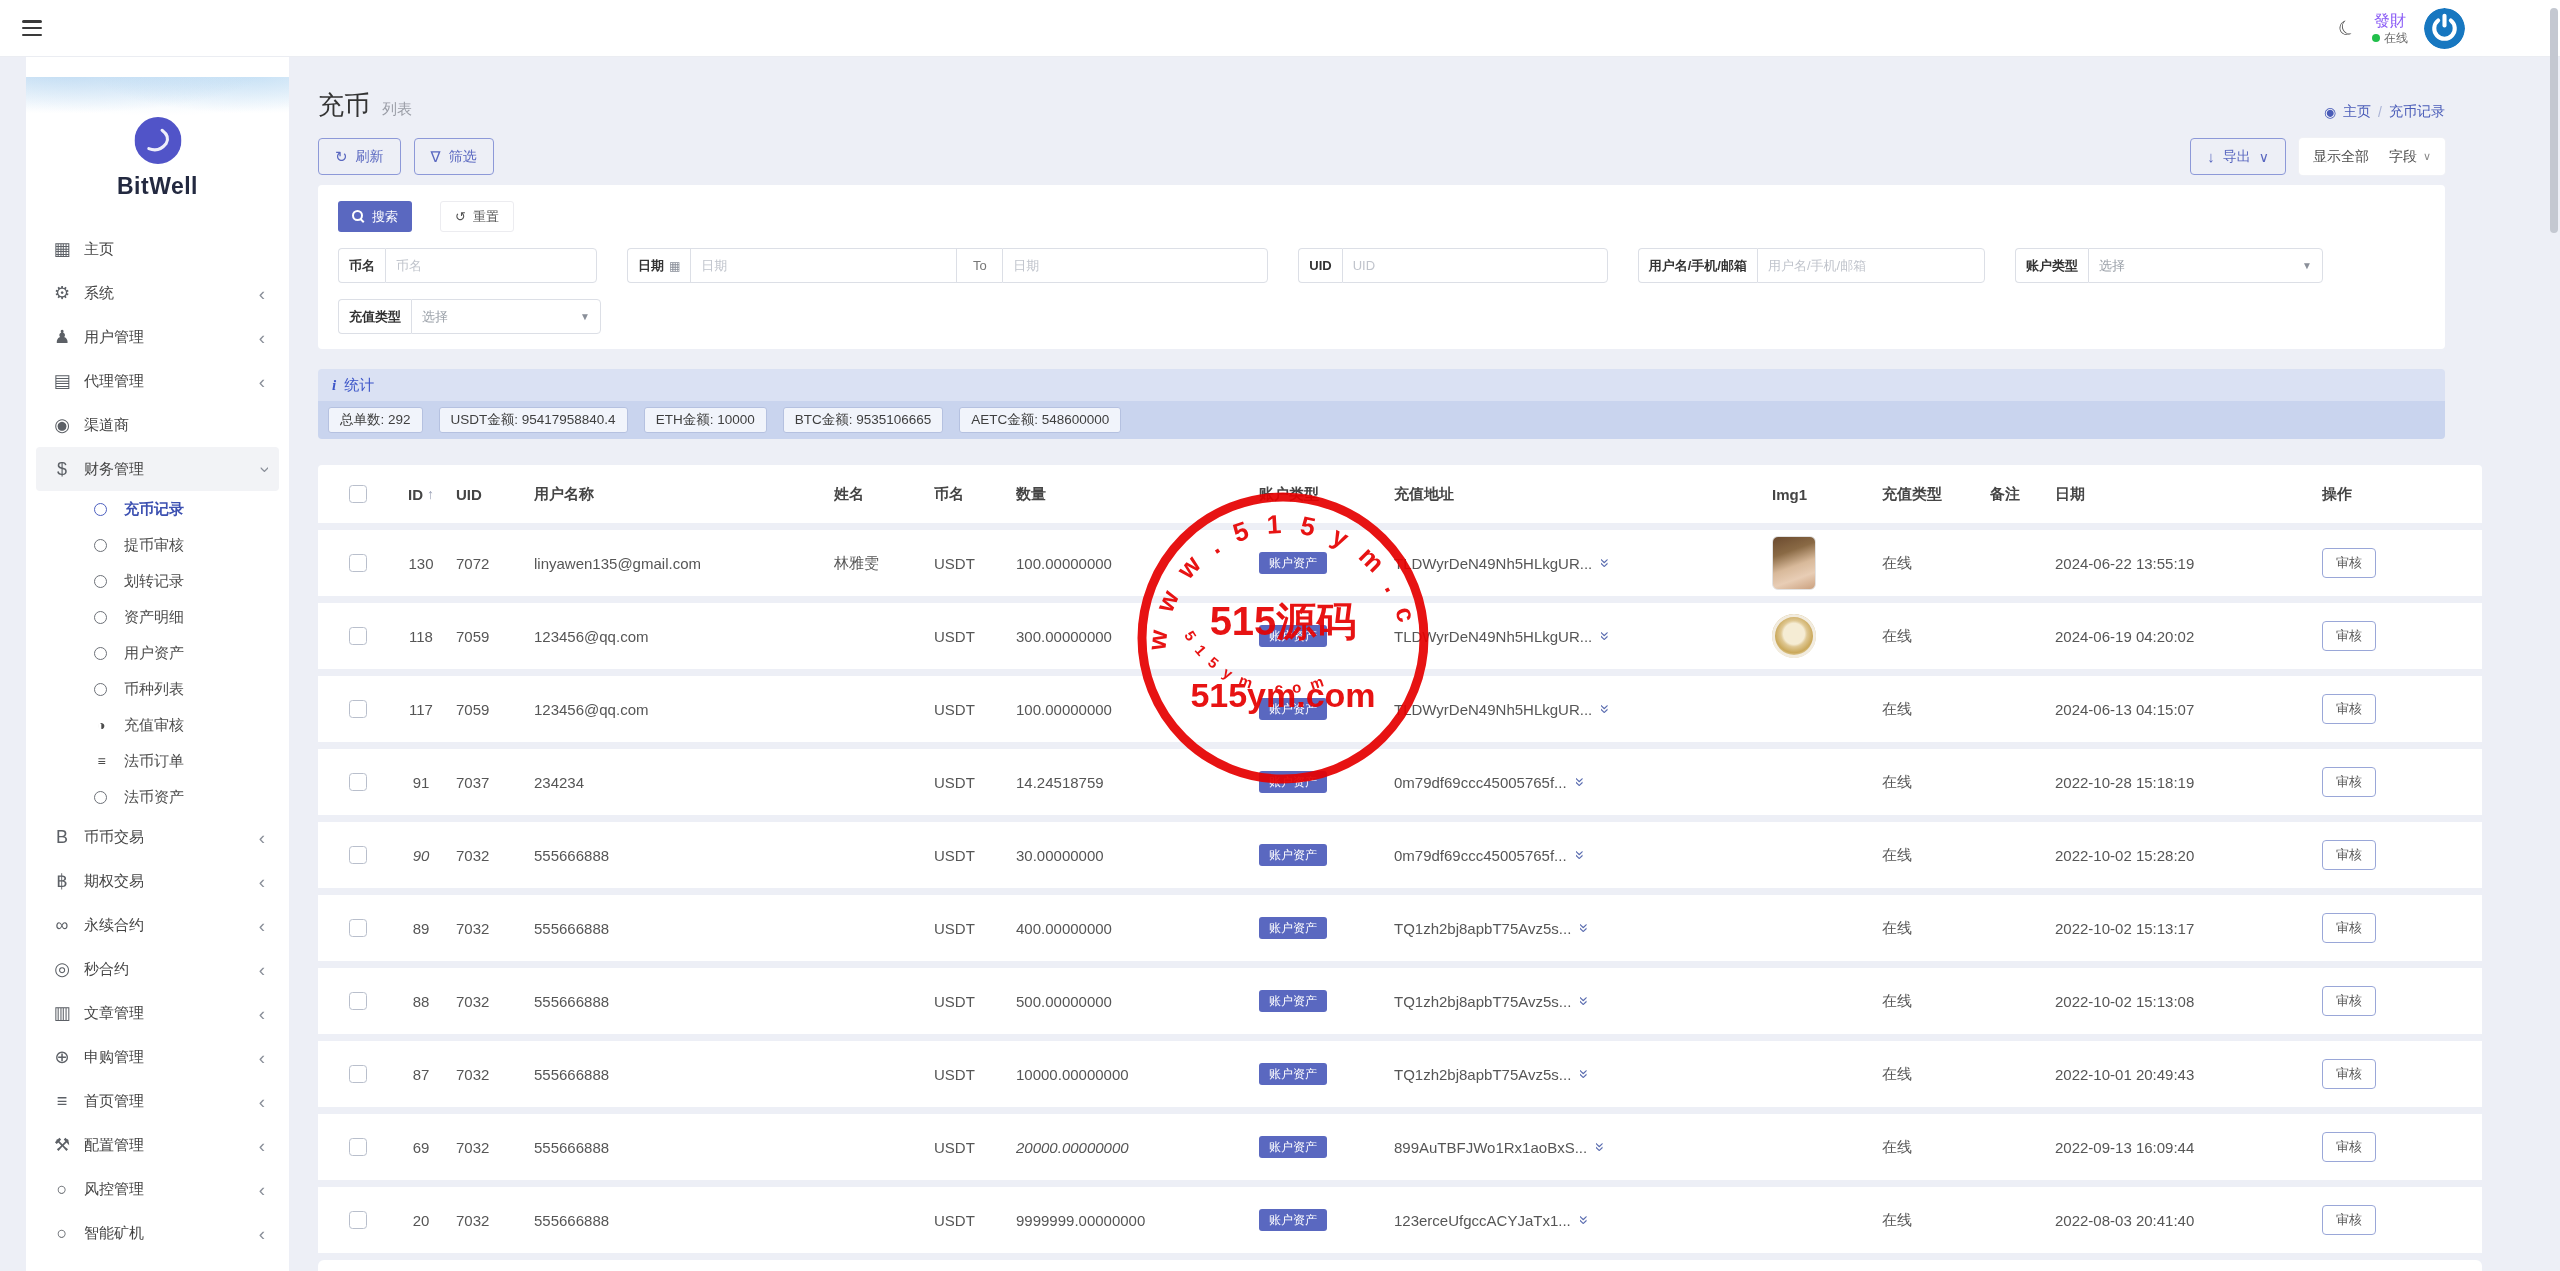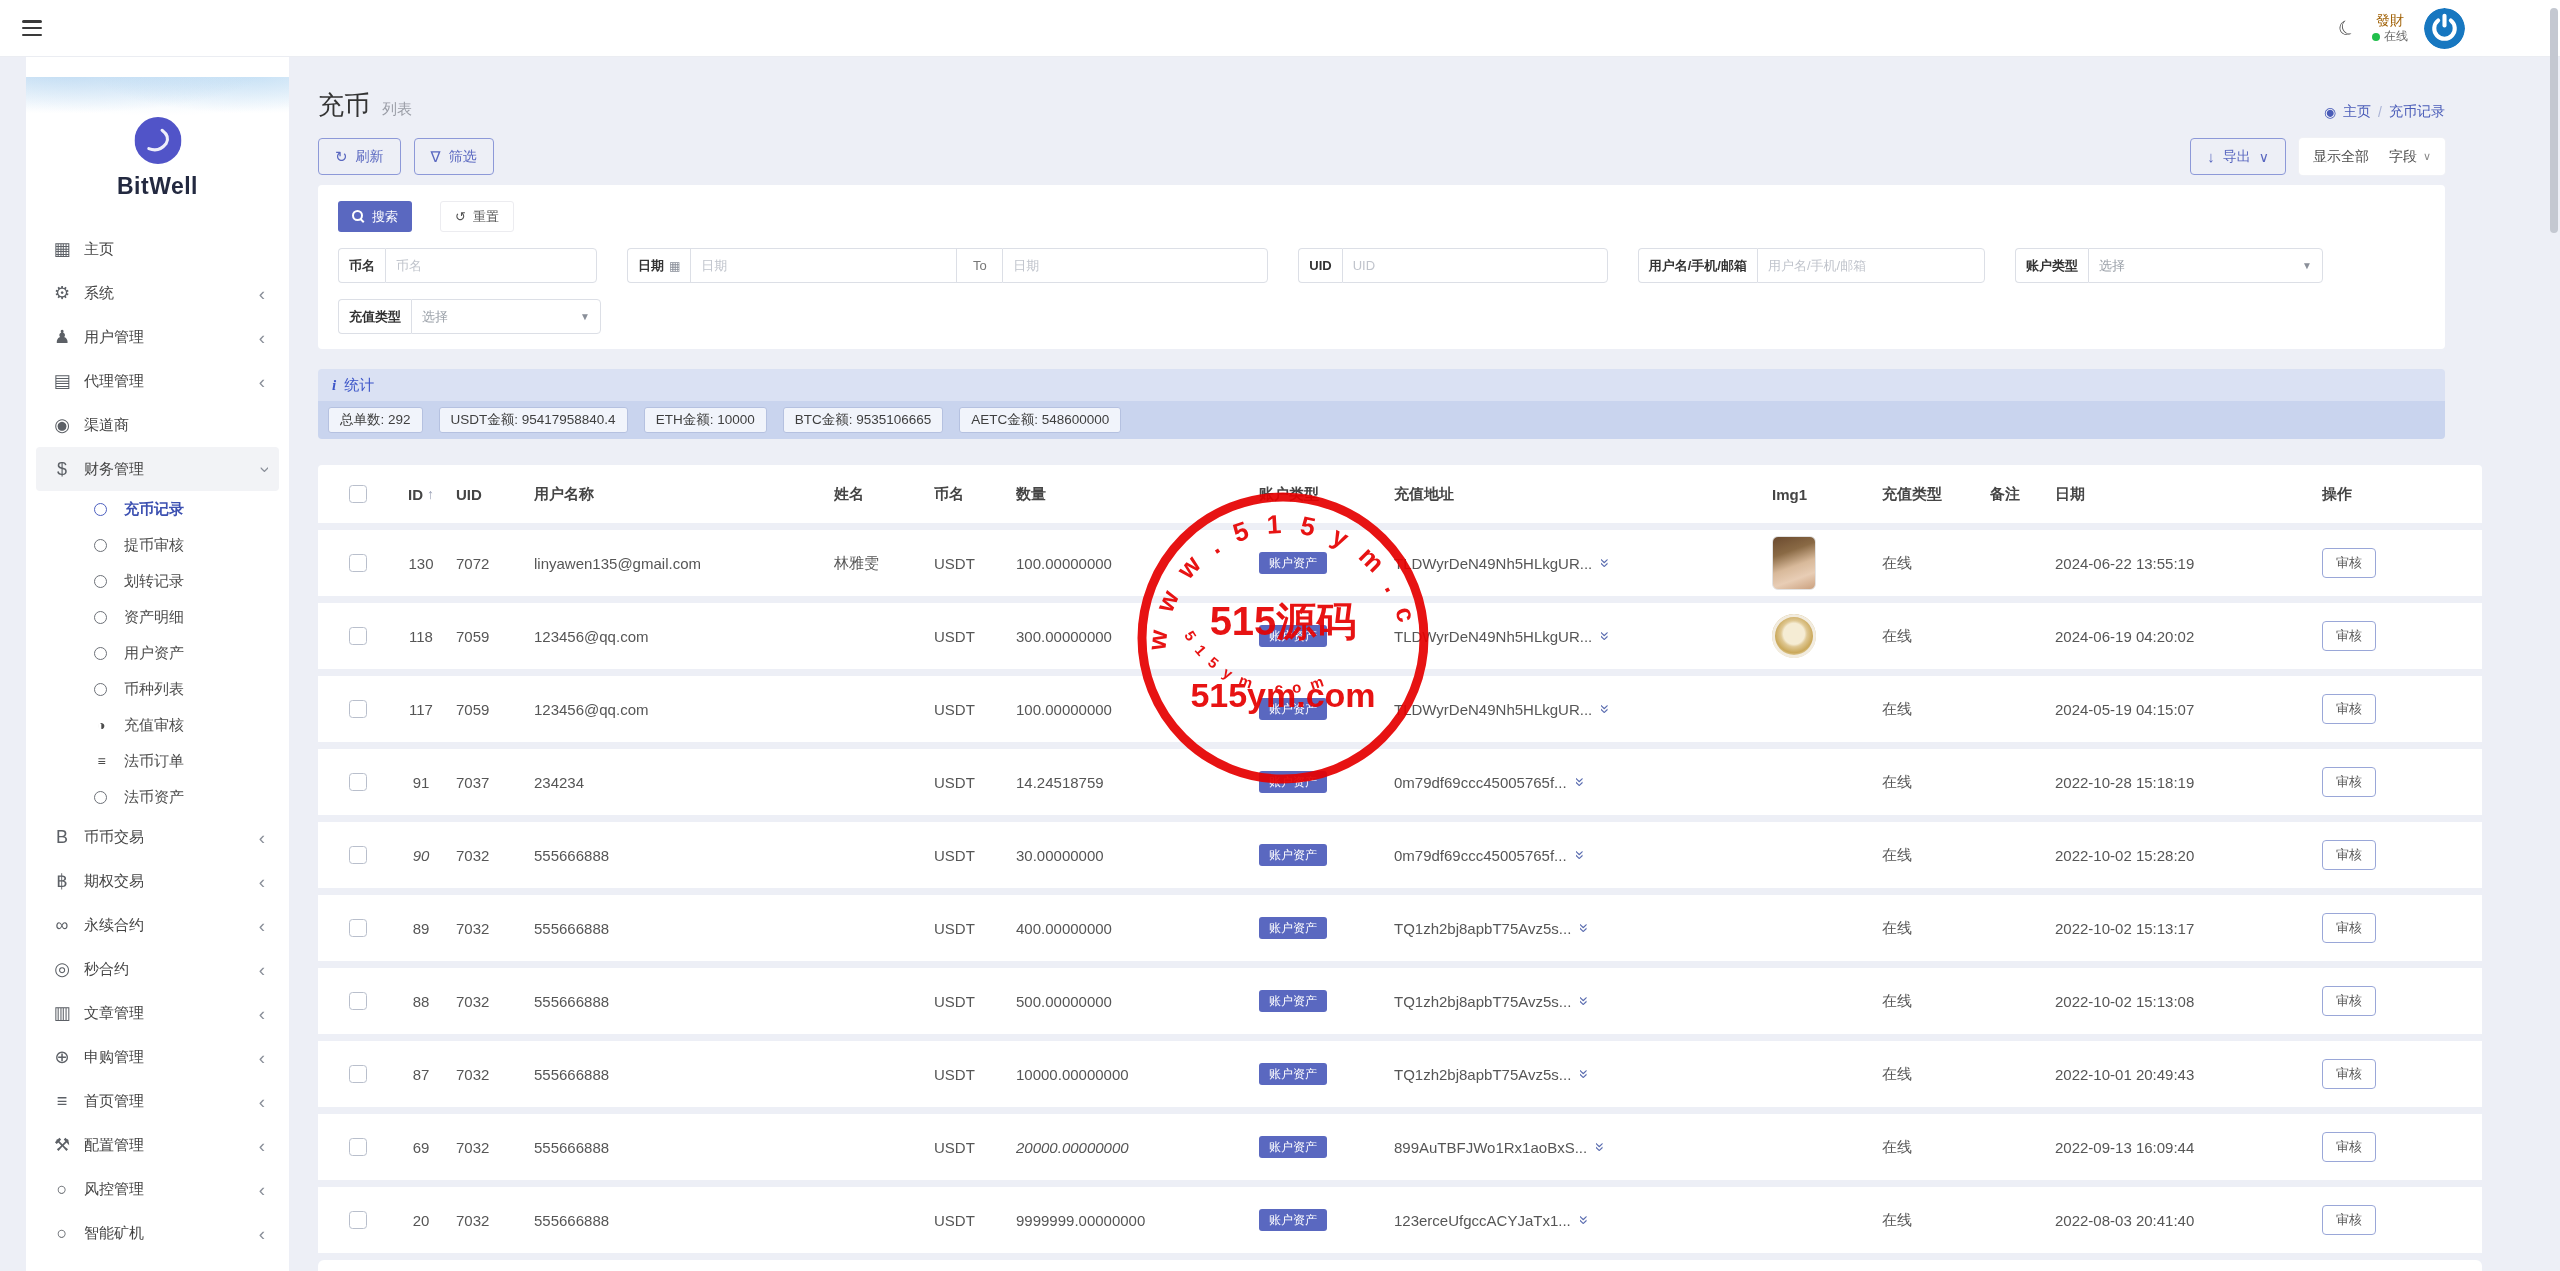--- a/index.html
+++ b/index.html
@@ -6,21 +6,21 @@
   html,body { width:2560px; height:1271px; overflow:hidden; }
   body { font-family:"Liberation Sans","DejaVu Sans",sans-serif; background:#edeff6; color:#555; position:relative; }
 
   
   .topbar { position:absolute; left:0; top:0; width:2560px; height:57px; background:#fff; border-bottom:1px solid #ebedf2; display:flex; align-items:center; justify-content:space-between; padding:0 95px 0 22px; z-index:30; }
   .hamburger { width:20px; height:16px; display:flex; flex-direction:column; justify-content:space-between; cursor:pointer; }
   .hamburger span { display:block; height:2.5px; background:#3a3a3a; border-radius:2px; }
   .topbar-right { display:flex; align-items:center; gap:16px; }
   .moon { font-size:20px; color:#4a4a4a; display:inline-block; transform:rotate(-25deg); cursor:pointer; }
   .user-block { display:flex; flex-direction:column; align-items:center; line-height:1.25; }
-  .user-name { font-size:14px; color:#a16207; }
+  .user-name { font-size:16px; color:#8b5cf6; }
   .user-status { font-size:12px; color:#666; display:flex; align-items:center; gap:4px; }
   .dot { width:8px; height:8px; border-radius:50%; background:#21bf4b; display:inline-block; }
   .avatar { width:41px; height:41px; border-radius:50%; overflow:hidden; cursor:pointer; }
 
   
   .sidebar { position:absolute; left:26px; top:57px; width:263px; height:1214px; background:#fff; z-index:20; overflow:hidden; }
   .brand { position:relative; margin-top:20px; height:140px; }
   .brand-wave { position:absolute; left:0; top:0; width:100%; height:78px;
      background:
        radial-gradient(130% 95% at 12% -10%, rgba(150,195,233,.50), rgba(150,195,233,0) 60%),
@@ -543,21 +543,21 @@
             <span class="addr-chev">»</span>
           </div>
           <div class="td" style="flex: 0 0 110px;"></div>
           <div class="td" style="flex: 0 0 108px;">
             <span>在线</span>
           </div>
           <div class="td" style="flex: 0 0 65px;">
             <span></span>
           </div>
           <div class="td" style="flex: 0 0 267px;">
-            <span>2024-05-19 04:15:07</span>
+            <span>2024-06-13 04:15:07</span>
           </div>
           <div class="td" style="flex: 0 0 125px;">
             <button class="review-btn">审核</button>
           </div>
         </div>
         <div class="tr">
           <div class="td col-center" style="flex: 0 0 56px;">
             <span class="cb"></span>
           </div>
           <div class="td col-center" style="flex: 0 0 70px;">

